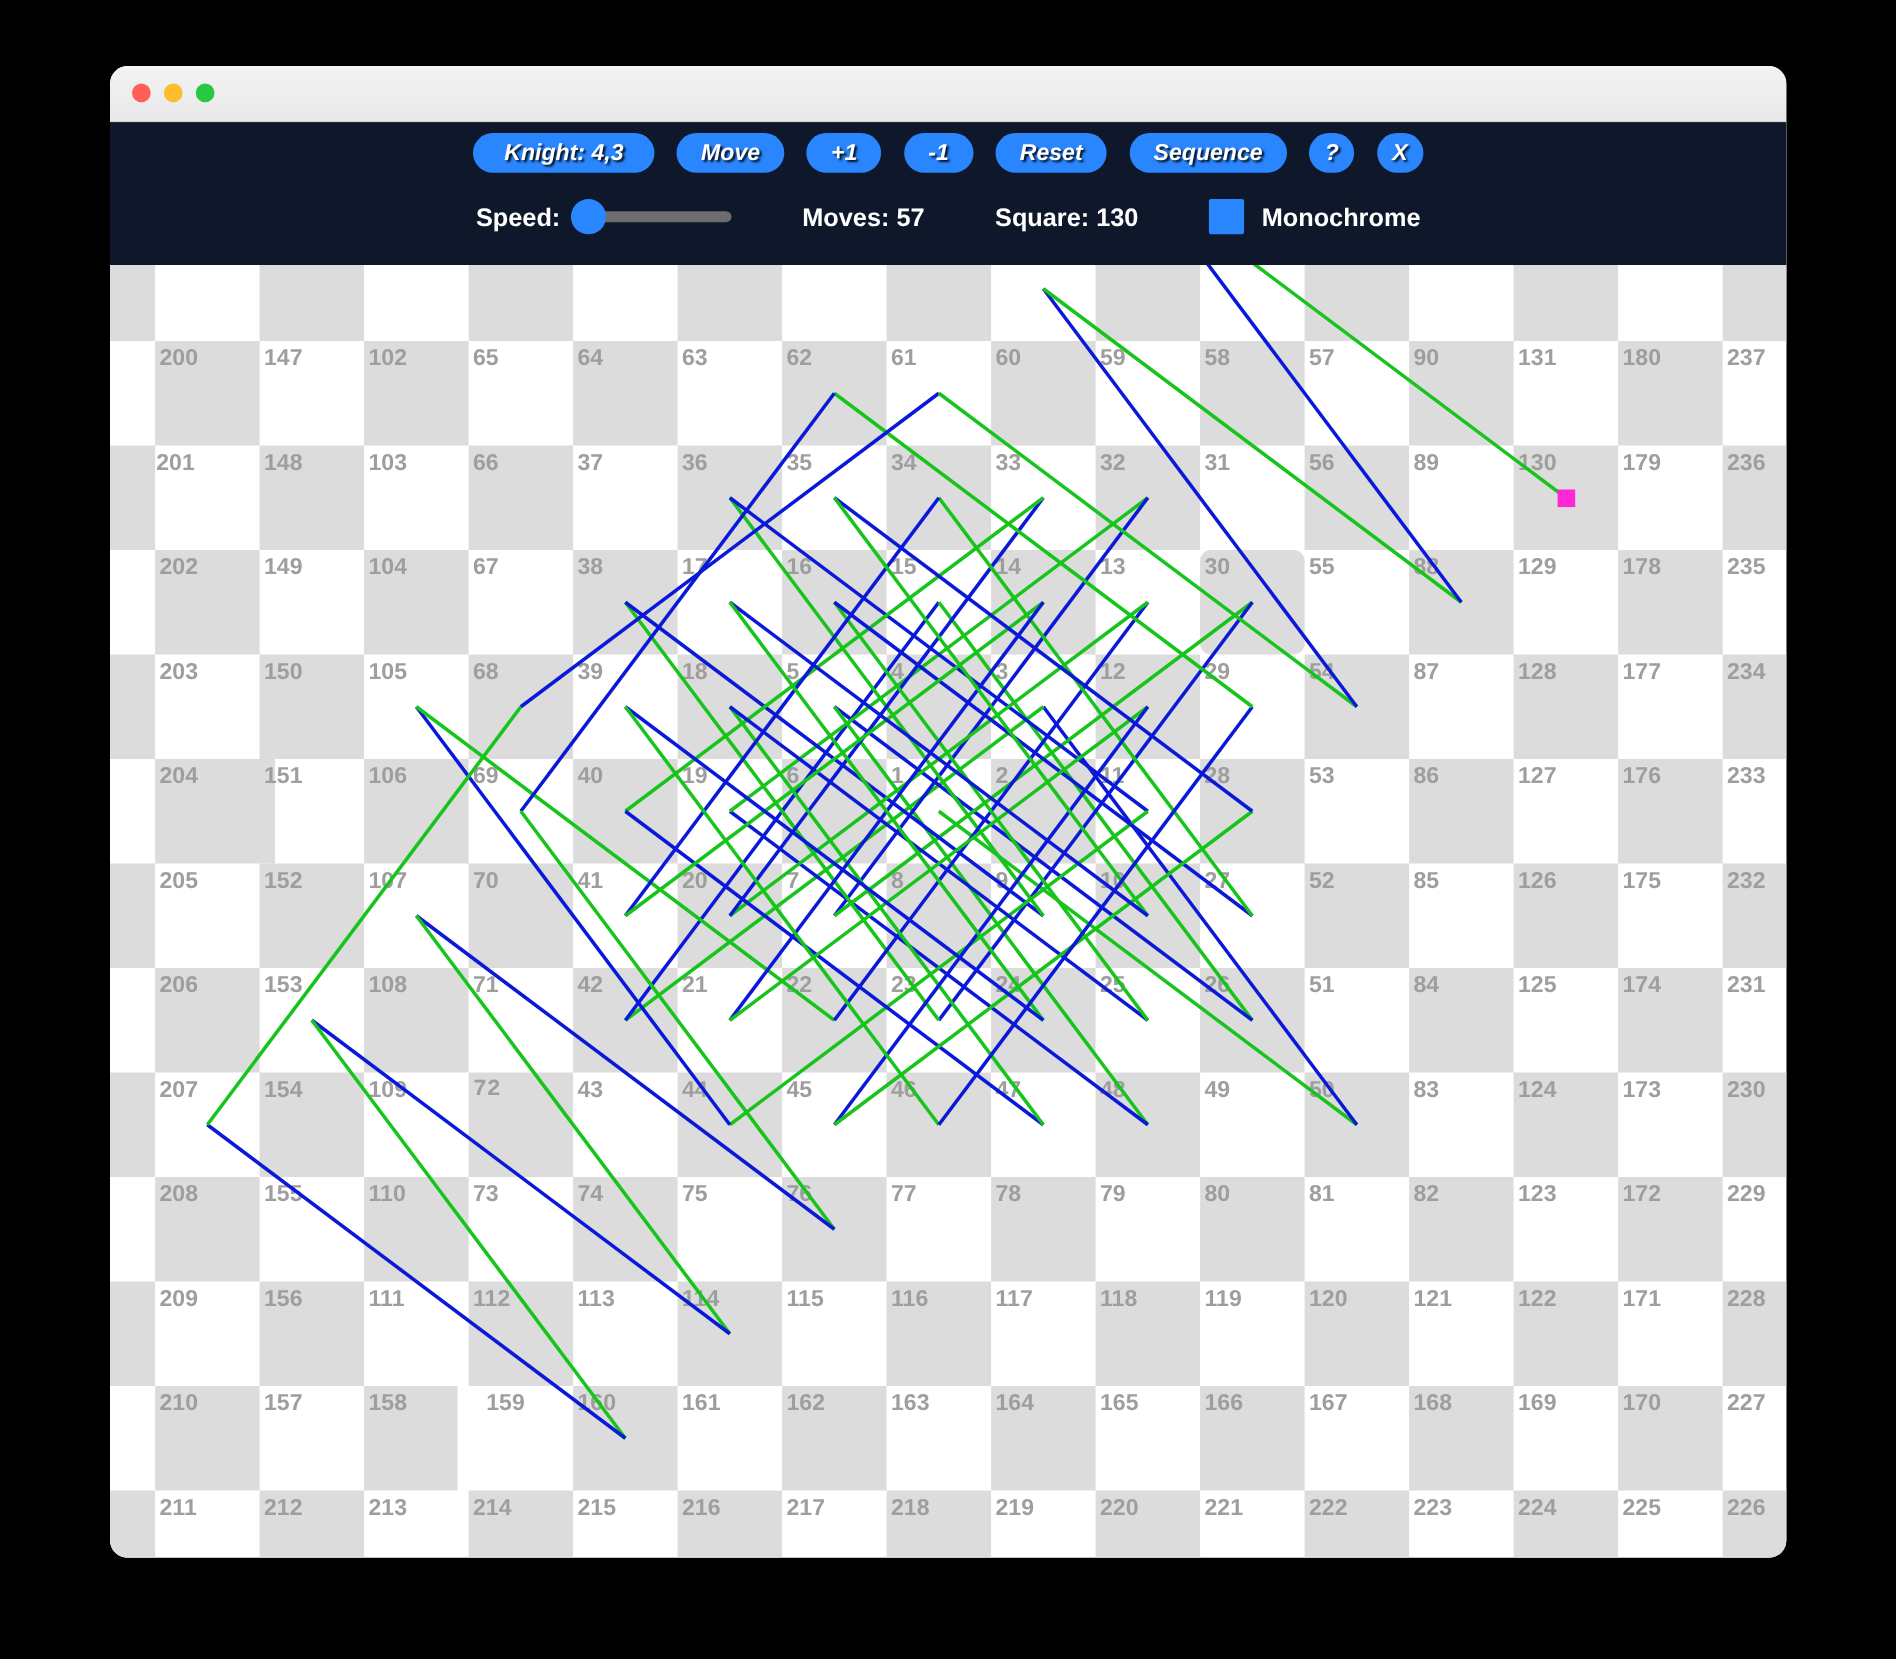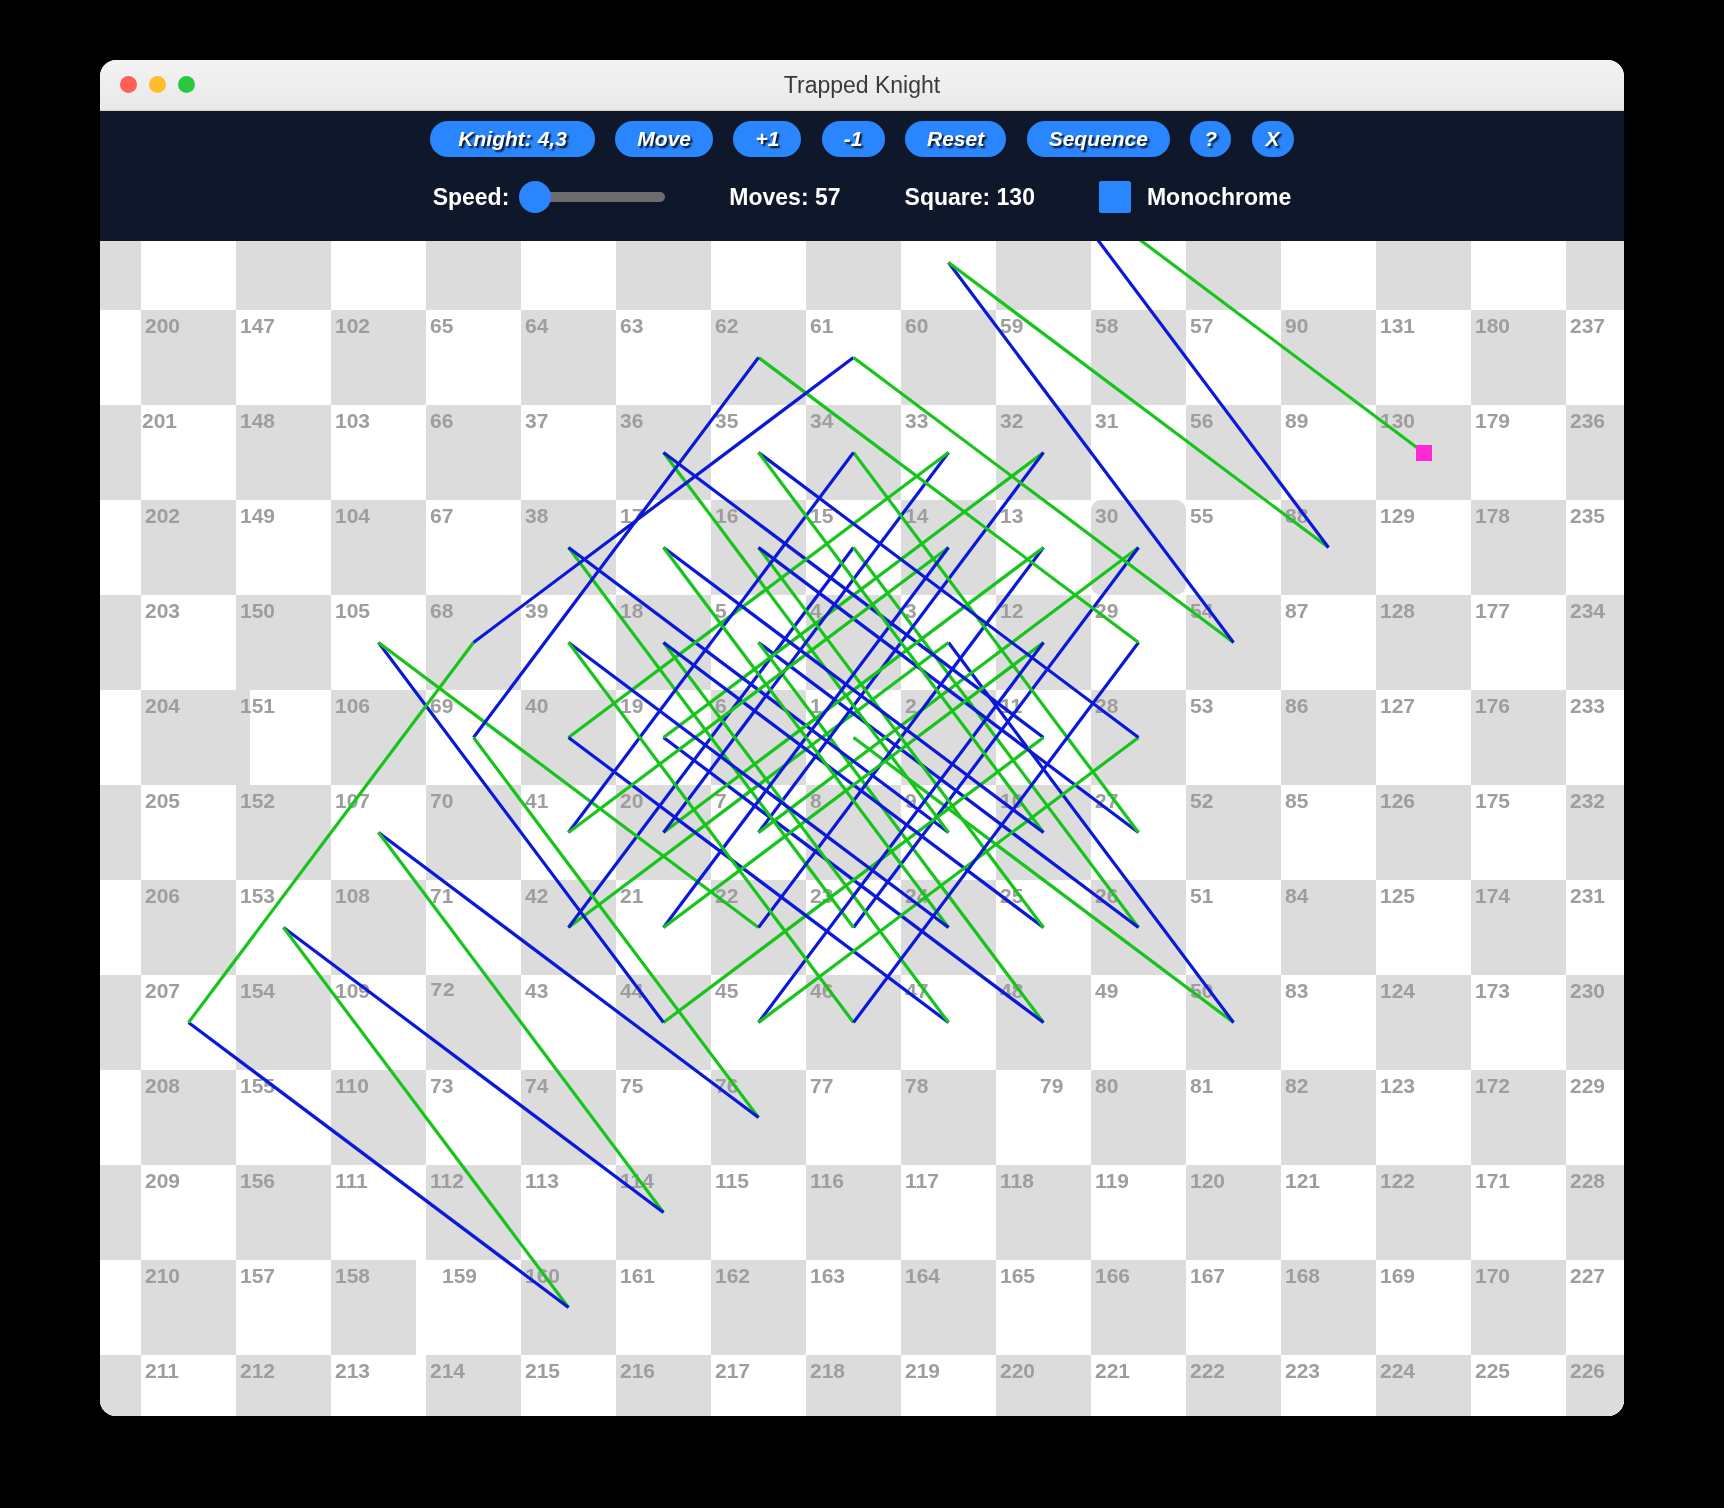--- a/index.html
+++ b/index.html
@@ -40,21 +40,20 @@
 <div class="stage">
   <div class="shadow"></div>
   <div class="window">
 
     <div class="titlebar">
       <div class="tl-dots">
         <div class="dot r"></div>
         <div class="dot y"></div>
         <div class="dot g"></div>
       </div>
-      <div class="title">Trapped Knight</div>
     </div>
 
     <div class="toolbar">
       <div class="btn-row">
         <span class="btn" style="padding-left:28px;padding-right:28px">Knight: 4,3</span>
         <span class="btn">Move</span>
         <span class="btn">+1</span>
         <span class="btn">-1</span>
         <span class="btn">Reset</span>
         <span class="btn">Sequence</span>
@@ -235,21 +234,21 @@
           <div class="cell" style="left: -54px; top: 829px; width: 95px; height: 95px;">269</div>
           <div class="cell shade" style="left: 41px; top: 829px; width: 95px; height: 95px;">208</div>
           <div class="cell" style="left: 136px; top: 829px; width: 95px; height: 95px;">155</div>
           <div class="cell shade" style="left: 231px; top: 829px; width: 95px; height: 95px;">110</div>
           <div class="cell" style="left: 326px; top: 829px; width: 95px; height: 95px;">73</div>
           <div class="cell shade" style="left: 421px; top: 829px; width: 95px; height: 95px;">74</div>
           <div class="cell" style="left: 516px; top: 829px; width: 95px; height: 95px;">75</div>
           <div class="cell shade" style="left: 611px; top: 829px; width: 95px; height: 95px;">76</div>
           <div class="cell" style="left: 706px; top: 829px; width: 95px; height: 95px;">77</div>
           <div class="cell shade" style="left: 801px; top: 829px; width: 95px; height: 95px;">78</div>
-          <div class="cell" style="left: 936px; top: 829px; width: 108px; height: 95px;">79</div>
+          <div class="cell" style="left: 896px; top: 829px; width: 108px; height: 95px;">79</div>
           <div class="cell shade" style="left: 991px; top: 829px; width: 95px; height: 95px;">80</div>
           <div class="cell" style="left: 1086px; top: 829px; width: 95px; height: 95px;">81</div>
           <div class="cell shade" style="left: 1181px; top: 829px; width: 95px; height: 95px;">82</div>
           <div class="cell" style="left: 1276px; top: 829px; width: 95px; height: 95px;">123</div>
           <div class="cell shade" style="left: 1371px; top: 829px; width: 95px; height: 95px;">172</div>
           <div class="cell" style="left: 1466px; top: 829px; width: 95px; height: 95px;">229</div>
           <div class="cell shade" style="left: -54px; top: 924px; width: 95px; height: 95px;">270</div>
           <div class="cell" style="left: 41px; top: 924px; width: 95px; height: 95px;">209</div>
           <div class="cell shade" style="left: 136px; top: 924px; width: 95px; height: 95px;">156</div>
           <div class="cell" style="left: 231px; top: 924px; width: 95px; height: 95px;">111</div>

